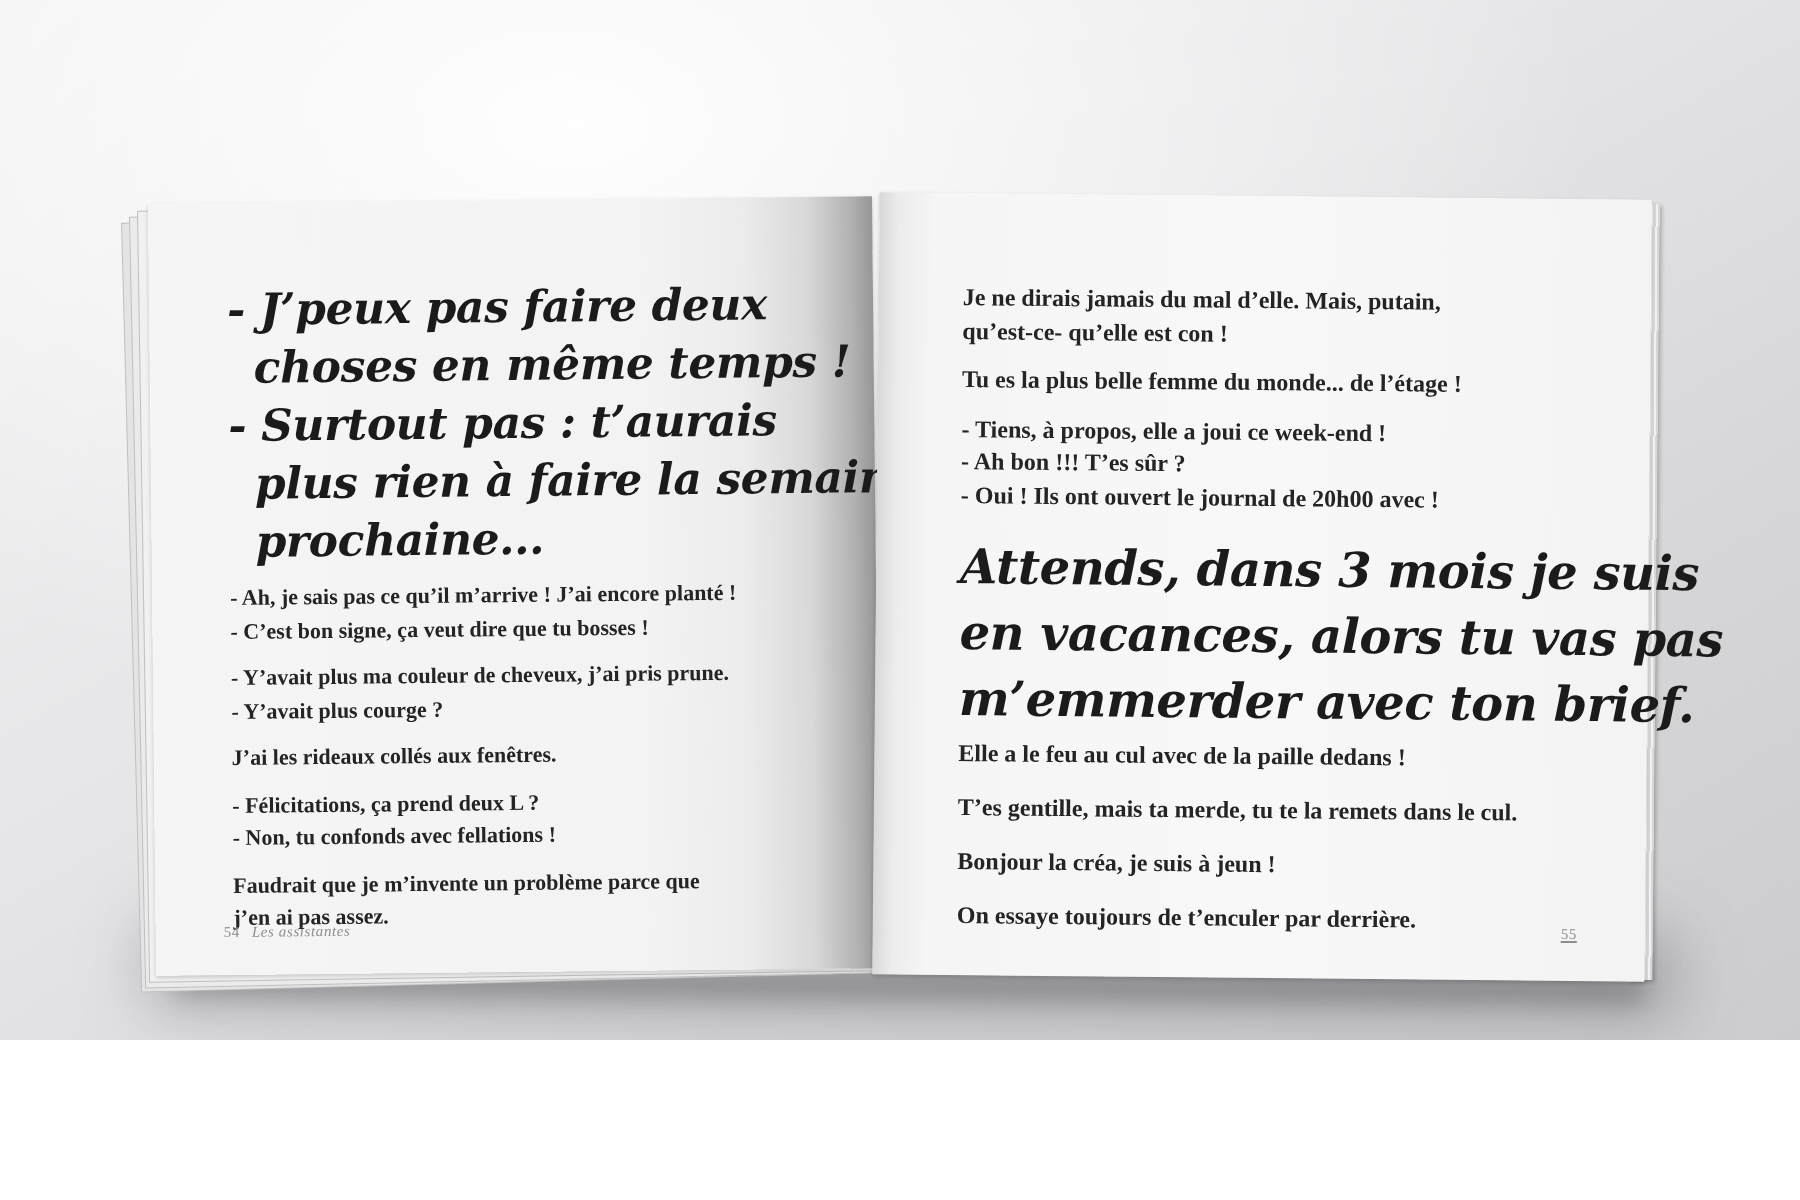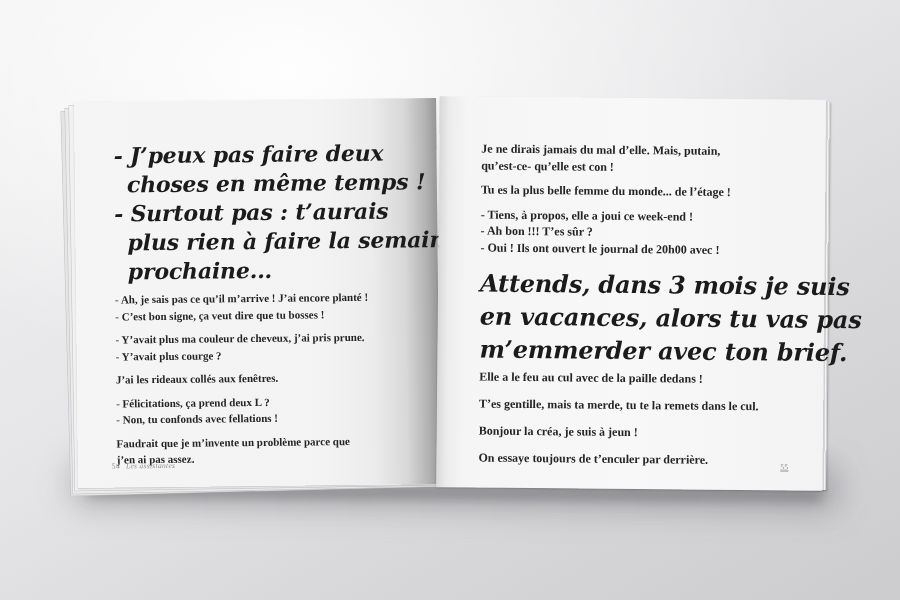--- a/index.html
+++ b/index.html
@@ -1,21 +1,21 @@
 <!DOCTYPE html>
 <html><head>
 <meta charset="utf-8">
 <style>
   html,body{margin:0;padding:0;}
   body{
     width:900px;height:600px;overflow:hidden;
     font-family:"Liberation Serif", serif;
   }
   .scene{
-    position:relative;width:900px;height:600px;overflow:hidden;
+    position:relative;width:900px;height:520px;overflow:hidden;
     background:
       radial-gradient(ellipse 820px 480px at 32% 12%, rgba(255,255,255,0.95), rgba(255,255,255,0) 62%),
       linear-gradient(150deg,#f2f2f3 0%,#e6e6e8 42%,#d7d7d9 72%,#cccccf 100%);
   }
 
   
   .shadow-soft{
     position:absolute;left:72px;top:462px;width:766px;height:46px;
     background:rgba(60,60,66,0.30);filter:blur(16px);
     transform:rotate(0.4deg);border-radius:10px;

